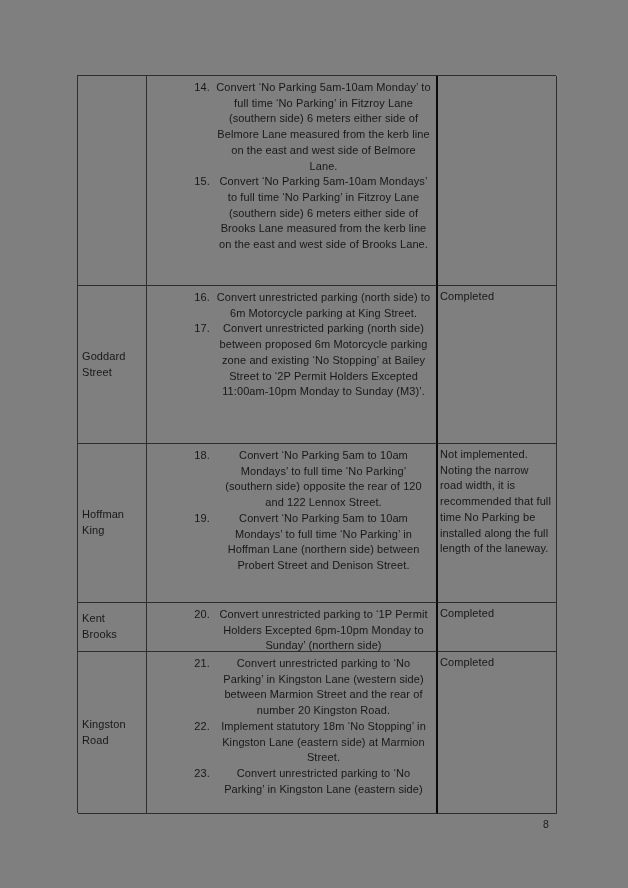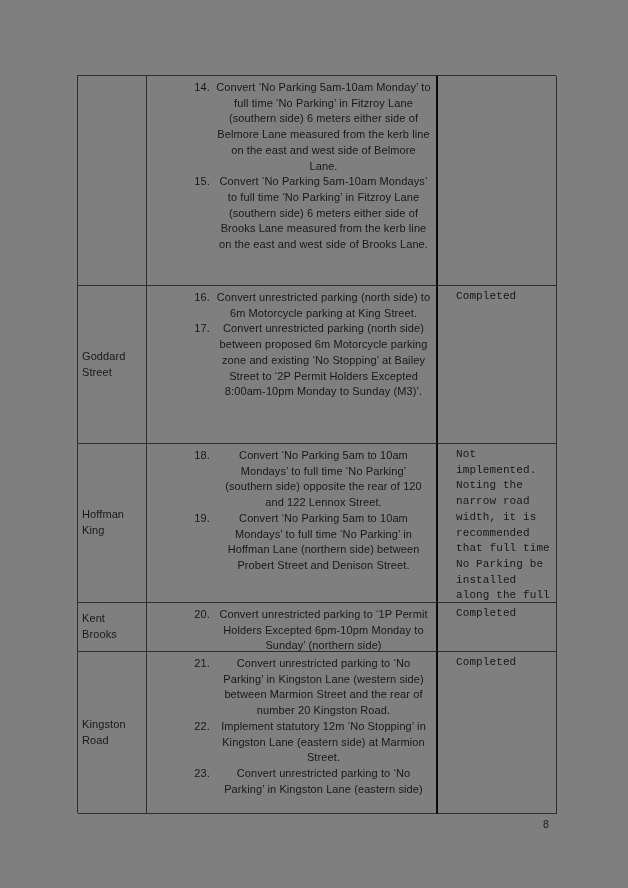--- a/index.html
+++ b/index.html
@@ -38,22 +38,21 @@
     display: flex;
     align-items: center;
     padding: 0 3px 0 4px;
   }
   .items-cell {
     border-right: 2px solid #0a0a0a;
     padding: 4px 5px 0 0;
     text-align: center;
   }
   .status-cell {
-    padding: 3px 4px 0 18px;
-    font-family: Liberation Mono, monospace;
+    padding: 3px 4px 0 2px;
   }
   .items-cell ol {
     margin: 0;
     padding: 0 0 0 66px;
   }
   .items-cell li {
     padding-left: 3px;
   }
   .page-number {
     position: absolute;
@@ -76,21 +75,21 @@
     </ol>
   </div>
   <div class="cell status-cell"></div>
 
   <div class="cell street-cell">
     <span>Goddard Street</span>
   </div>
   <div class="cell items-cell">
     <ol start="16">
       <li>Convert unrestricted parking (north side) to 6m Motorcycle parking at King Street.</li>
-      <li>Convert unrestricted parking (north side) between proposed 6m Motorcycle parking zone and existing ‘No Stopping’ at Bailey Street to ‘2P Permit Holders Excepted 8:00am-10pm Monday to Sunday (M3)’.</li>
+      <li>Convert unrestricted parking (north side) between proposed 6m Motorcycle parking zone and existing ‘No Stopping’ at Bailey Street to ‘2P Permit Holders Excepted 11:00am-10pm Monday to Sunday (M3)’.</li>
     </ol>
   </div>
   <div class="cell status-cell">Completed</div>
 
   <div class="cell street-cell">
     <span>Hoffman King</span>
   </div>
   <div class="cell items-cell">
     <ol start="18">
       <li>Convert ‘No Parking 5am to 10am Mondays’ to full time ‘No Parking’ (southern side) opposite the rear of 120 and 122 Lennox Street.</li>
@@ -108,21 +107,21 @@
     </ol>
   </div>
   <div class="cell status-cell">Completed</div>
 
   <div class="cell street-cell">
     <span>Kingston Road</span>
   </div>
   <div class="cell items-cell">
     <ol start="21">
       <li>Convert unrestricted parking to ‘No Parking’ in Kingston Lane (western side) between Marmion Street and the rear of number 20 Kingston Road.</li>
-      <li>Implement statutory 12m ‘No Stopping’ in Kingston Lane (eastern side) at Marmion Street.</li>
+      <li>Implement statutory 18m ‘No Stopping’ in Kingston Lane (eastern side) at Marmion Street.</li>
       <li>Convert unrestricted parking to ‘No Parking’ in Kingston Lane (eastern side)</li>
     </ol>
   </div>
   <div class="cell status-cell">Completed</div>
 
 </div>
 
 <div class="page-number">8</div>
 
 </body></html>

